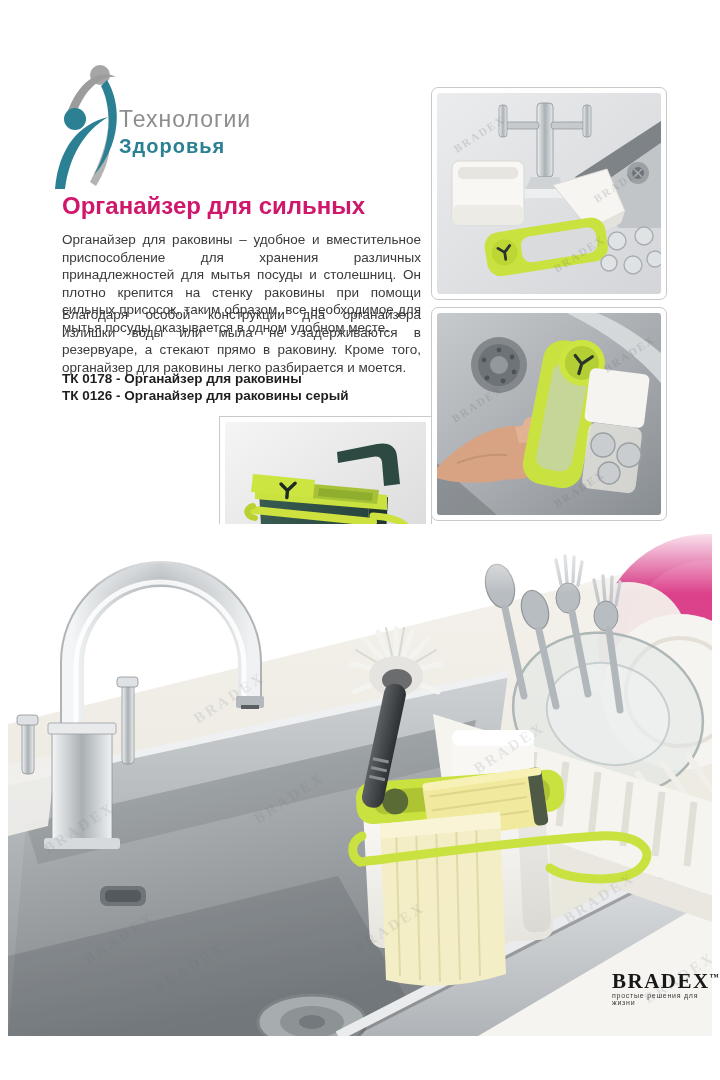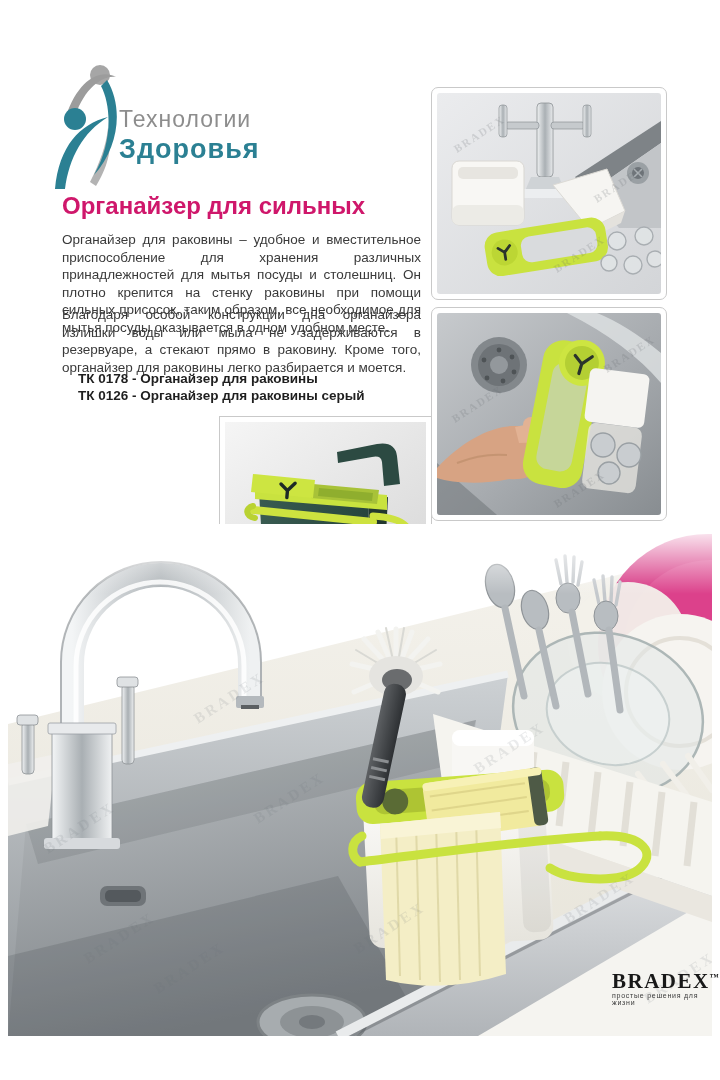--- a/index.html
+++ b/index.html
@@ -5,29 +5,29 @@
   html,body{margin:0;padding:0;background:#e9e9e9;}
   .page{
     position:relative;width:720px;height:1080px;margin:0 auto;
     background:#ffffff;overflow:hidden;
     font-family:"Liberation Sans",sans-serif;
   }
   
   .logo-icon{position:absolute;left:50px;top:62px;width:72px;height:130px;}
   .logo-text{position:absolute;left:119px;top:108px;line-height:1;}
   .logo-line1{font-size:23px;color:#8d8d8d;letter-spacing:1px;}
-  .logo-line2{font-size:27px;color:#2b8093;font-weight:600;letter-spacing:1px;margin-top:5px;}
+  .logo-line2{font-size:20px;color:#2b8093;font-weight:600;letter-spacing:1px;margin-top:5px;}
   
   .title{position:absolute;left:62px;top:192px;width:380px;
          font-size:24px;font-weight:bold;color:#cf176b;}
   .para{position:absolute;left:62px;width:359px;font-size:13.5px;line-height:17.5px;
         color:#3a3a3a;text-align:justify;margin:0;}
   .para1{top:231px;}
   .para2{top:306px;}
-  .codes{position:absolute;left:78px;top:370px;font-size:13.5px;font-weight:bold;
+  .codes{position:absolute;left:62px;top:370px;font-size:13.5px;font-weight:bold;
          color:#1f1f1f;line-height:17px;}
   
   .frame{position:absolute;background:#fff;border:1px solid #c9c9c9;}
   .frame svg{display:block;}
   .render-frame{left:219px;top:416px;padding:5px;}
   .photo1{left:431px;top:87px;padding:5px;border-radius:7px;}
   .photo1 svg{border-radius:3px;}
   .photo2{left:431px;top:307px;padding:5px;border-radius:7px;}
   .photo2 svg{border-radius:3px;}
   

